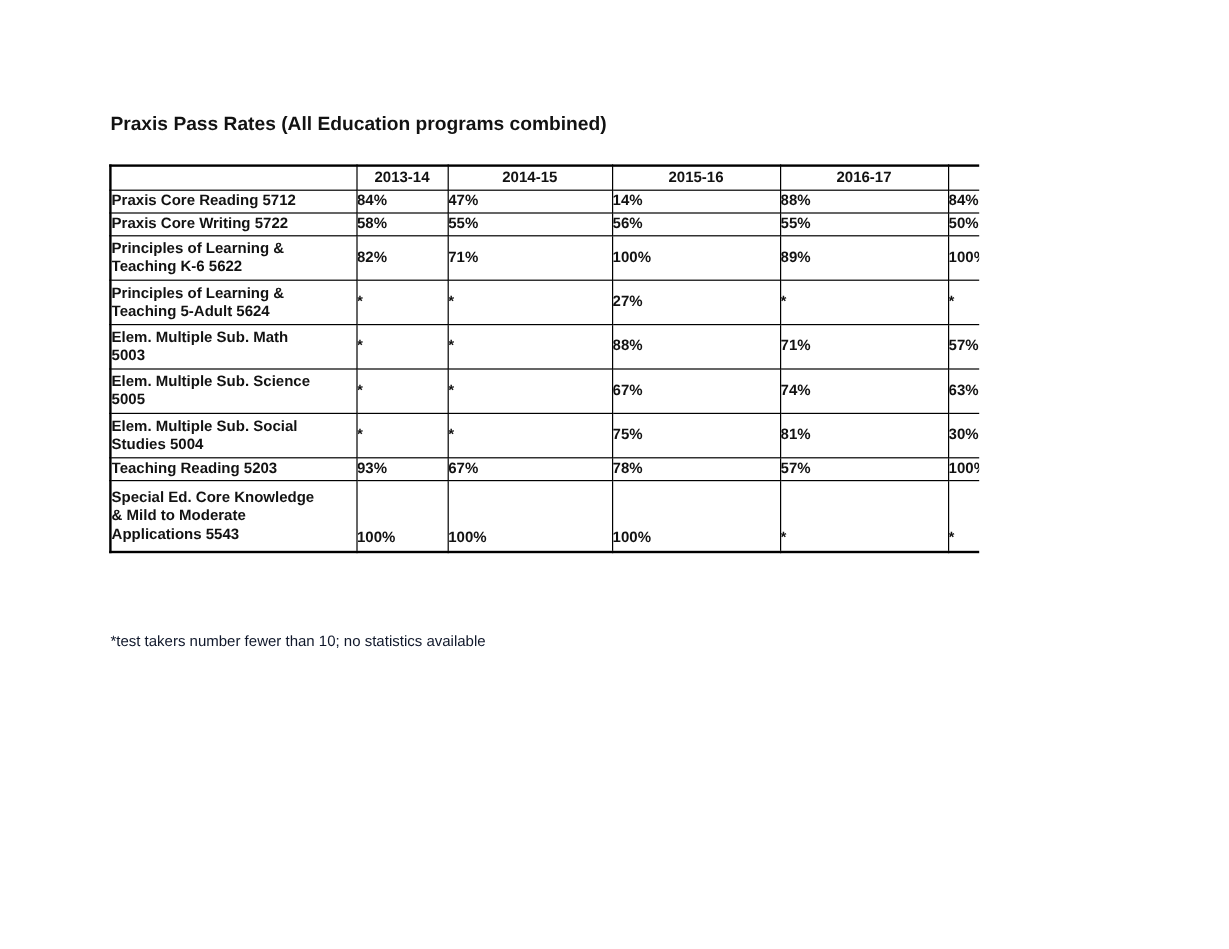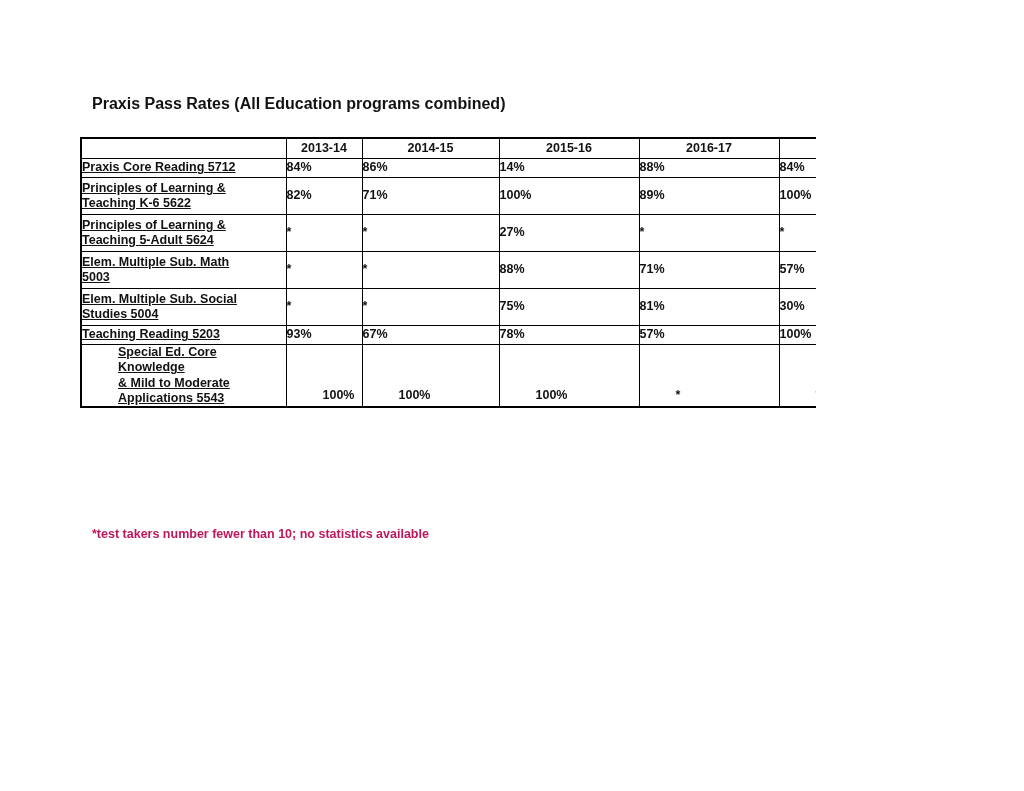--- a/index.html
+++ b/index.html
@@ -20,21 +20,21 @@
     left: 92px;
     top: 95px;
     margin: 0;
     font-size: 16px;
     font-weight: 700;
     color: #121212;
     white-space: nowrap;
   }
   table.pass-rates {
     position: absolute;
-    left: 80px;
+    left: 91px;
     top: 137px;
     width: 838px;
     border-collapse: collapse;
     table-layout: fixed;
     border: 2px solid #000000;
   }
   table.pass-rates col.c0 { width: 205px; }
   table.pass-rates col.c1 { width: 76px;  }
   table.pass-rates col.c2 { width: 137px; }
   table.pass-rates col.c3 { width: 140px; }
@@ -53,39 +53,38 @@
   }
   table.pass-rates th {
     height: 19px;
     text-align: center;
   }
   td.label {
     text-align: left;
     padding-left: 5px;
     padding-right: 3px;
     white-space: pre-line;
-    text-decoration: underline;
   }
   td.val {
     text-align: left;
   }
   tr.h1 td { height: 18px; }
   tr.h2 td { height: 36px; }
-  tr.h3 td { height: 55px; padding-left: 36px; }
+  tr.h3 td { height: 55px; }
   tr.h3 td.val {
     vertical-align: bottom;
     padding-bottom: 3px;
   }
   .footnote {
     position: absolute;
     left: 92px;
     top: 527px;
     font-size: 12.5px;
-    font-weight: 700;
-    color: #be185d;
+    font-weight: 400;
+    color: #0f172a;
     white-space: nowrap;
   }
 </style>
 </head>
 <body>
 
 <div class="page">
 
   <h1 class="title">Praxis Pass Rates (All Education programs combined)</h1>
 
@@ -105,24 +104,32 @@
         <th>2014-15</th>
         <th>2015-16</th>
         <th>2016-17</th>
         <th>2017-18</th>
       </tr>
     </thead>
     <tbody>
       <tr class="h1">
         <td class="label">Praxis Core Reading 5712</td>
         <td class="val">84%</td>
-        <td class="val">86%</td>
+        <td class="val">47%</td>
         <td class="val">14%</td>
         <td class="val">88%</td>
         <td class="val">84%</td>
+      </tr>
+      <tr class="h1">
+        <td class="label">Praxis Core Writing 5722</td>
+        <td class="val">58%</td>
+        <td class="val">55%</td>
+        <td class="val">56%</td>
+        <td class="val">55%</td>
+        <td class="val">50%</td>
       </tr>
       <tr class="h2">
         <td class="label">Principles of Learning &amp;
 Teaching K-6 5622</td>
         <td class="val">82%</td>
         <td class="val">71%</td>
         <td class="val">100%</td>
         <td class="val">89%</td>
         <td class="val">100%</td>
       </tr>
@@ -136,20 +143,29 @@
         <td class="val">*</td>
       </tr>
       <tr class="h2">
         <td class="label">Elem. Multiple Sub. Math
 5003</td>
         <td class="val">*</td>
         <td class="val">*</td>
         <td class="val">88%</td>
         <td class="val">71%</td>
         <td class="val">57%</td>
+      </tr>
+      <tr class="h2">
+        <td class="label">Elem. Multiple Sub. Science
+5005</td>
+        <td class="val">*</td>
+        <td class="val">*</td>
+        <td class="val">67%</td>
+        <td class="val">74%</td>
+        <td class="val">63%</td>
       </tr>
       <tr class="h2">
         <td class="label">Elem. Multiple Sub. Social
 Studies 5004</td>
         <td class="val">*</td>
         <td class="val">*</td>
         <td class="val">75%</td>
         <td class="val">81%</td>
         <td class="val">30%</td>
       </tr>

